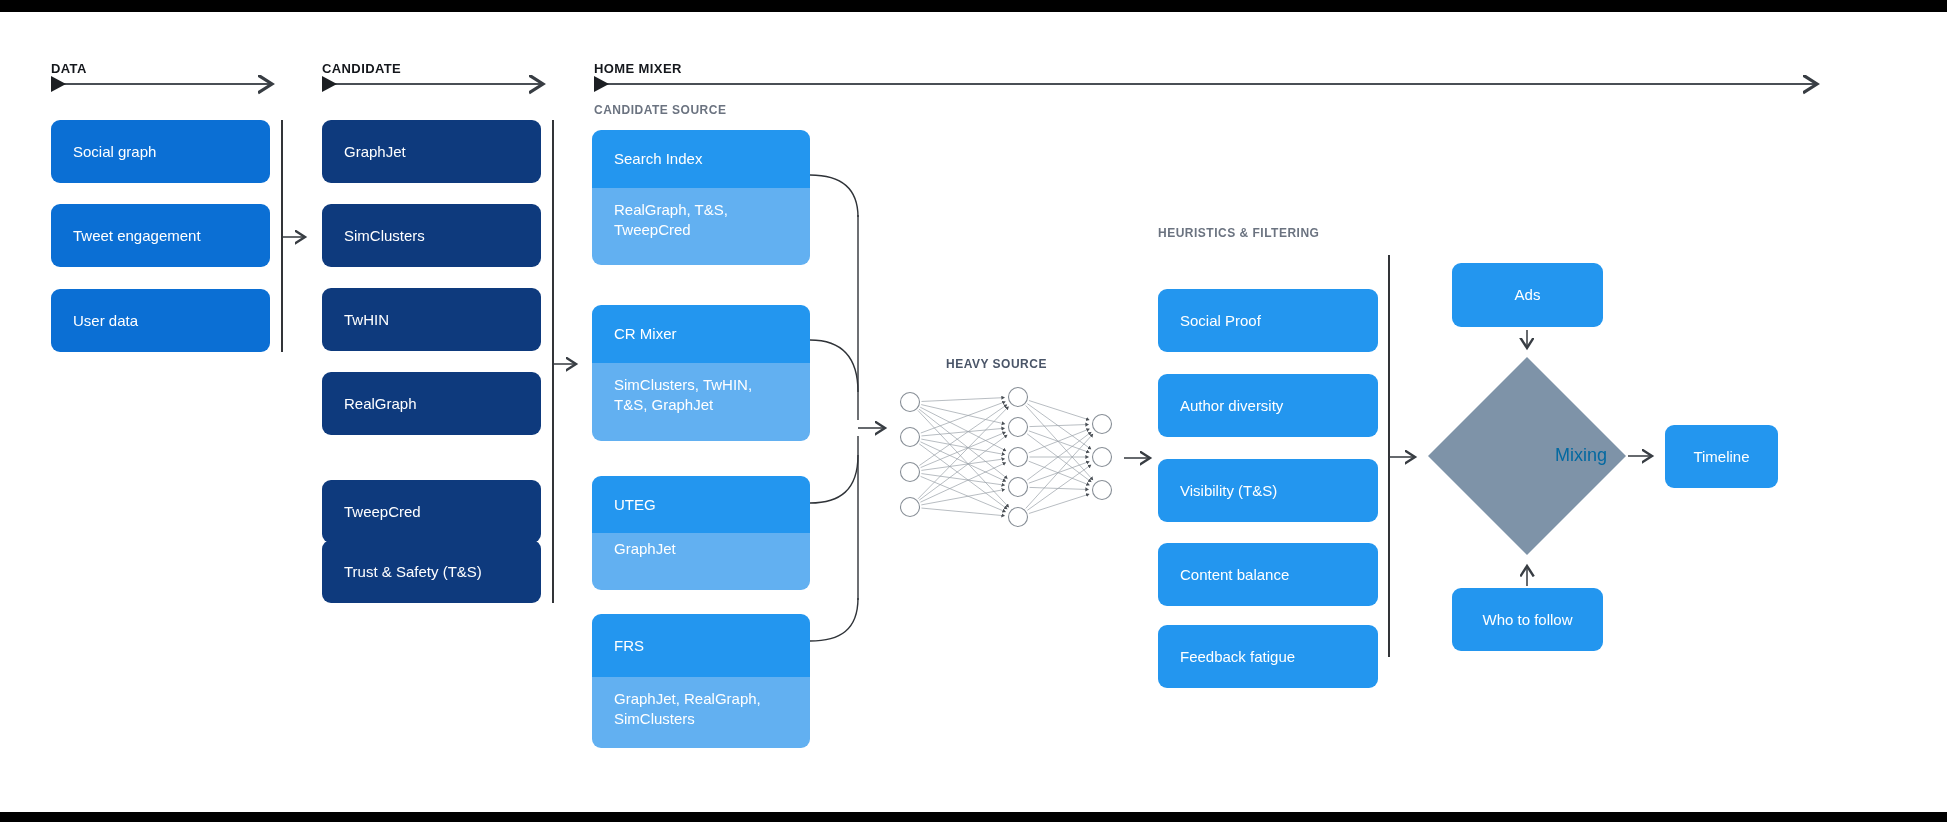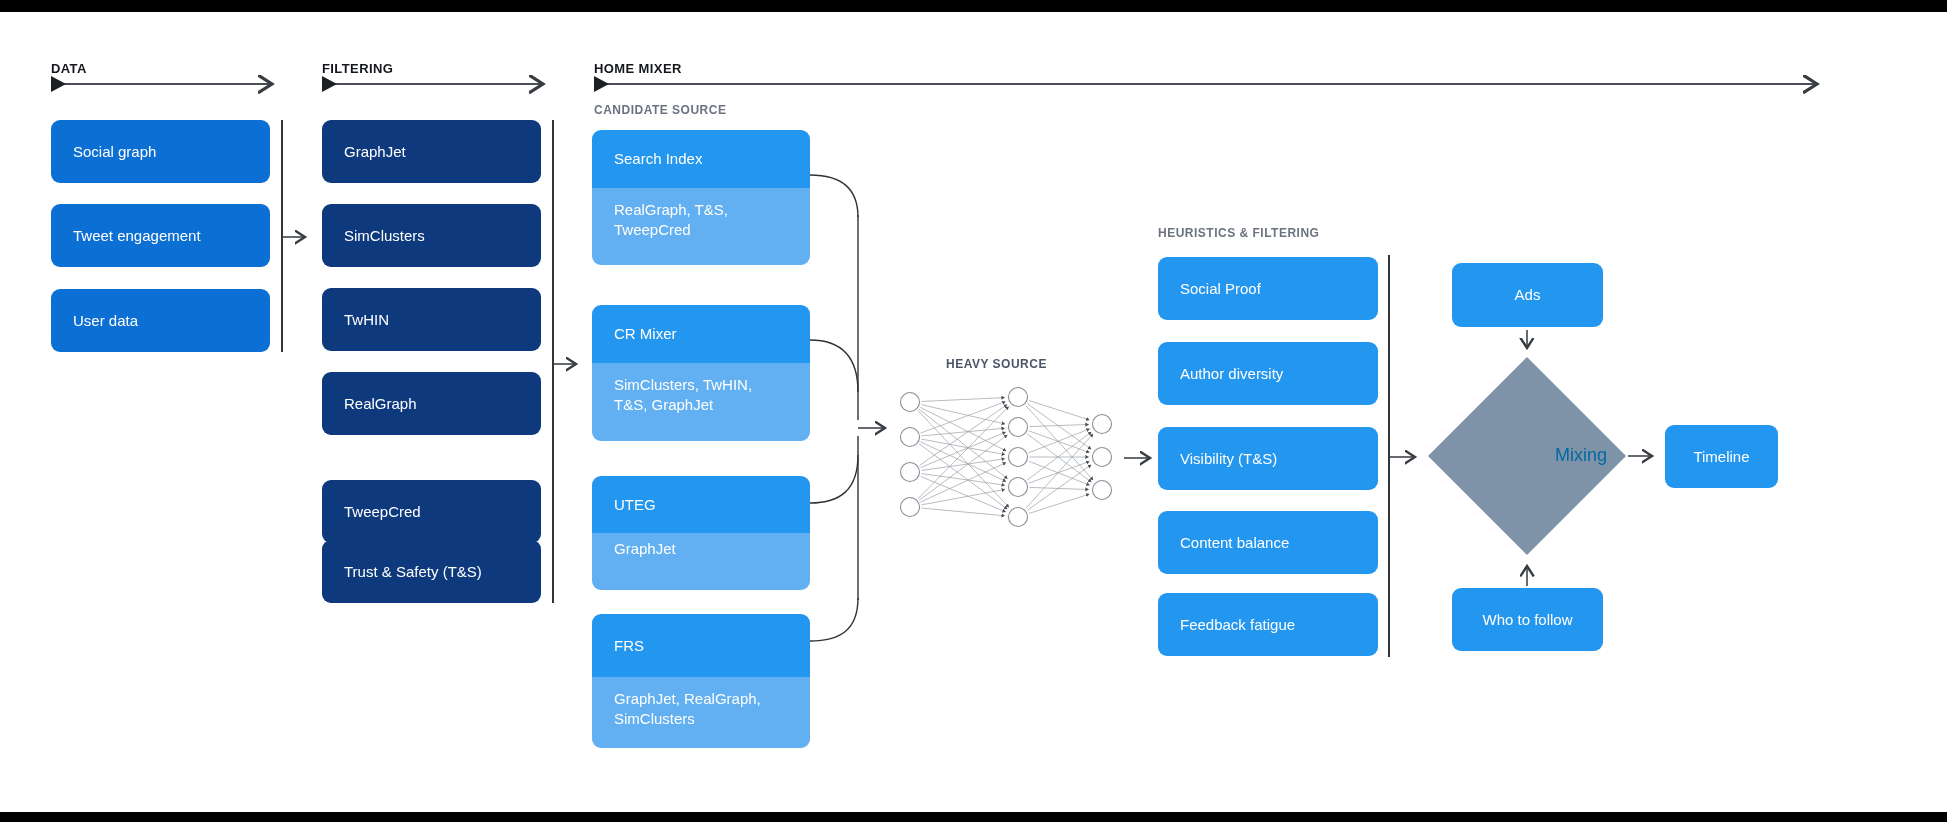--- a/index.html
+++ b/index.html
@@ -25,21 +25,21 @@
     position:absolute;z-index:2;display:flex;align-items:center;
     box-sizing:border-box;padding:0 22px;border-radius:9px;
     color:#fff;font-size:15px;font-weight:500;line-height:1.3;
   }
   .data-box{left:51px;width:219px;height:63px;background:#0b6fd4;text-align:center;}
   .feat-box{left:322px;width:219px;height:63px;background:#0e3a7d;}
   .cand{left:592px;width:218px;}
   .cand-head{background:#2396ef;border-radius:9px 9px 0 0;}
   .cand-sub{background:#62b0f1;border-radius:0 0 9px 9px;padding-top:6px;padding-bottom:8px;align-items:flex-start;}
   .cand-sub .wrap{margin-top:6px;}
-  .heur-box{left:1158px;width:220px;height:63px;background:#2396ef;}
+  .heur-box{left:1158px;width:220px;height:63px;background:#2396ef;margin-top:32px;}
   .out-box{background:#2396ef;justify-content:center;padding:0;text-align:center;}
   .diamond-label{
     position:absolute;z-index:3;left:1447px;top:445px;width:160px;
     text-align:right;color:#0369a1;font-size:18px;font-weight:500;
   }
 </style>
 </head>
 <body>
 
 <div class="canvas">
@@ -138,21 +138,21 @@
         <circle cx="1018" cy="517" r="9.5" fill="#ffffff" stroke="#878e96" stroke-width="1.1"></circle>
         <circle cx="1102" cy="424" r="9.5" fill="#ffffff" stroke="#878e96" stroke-width="1.1"></circle>
         <circle cx="1102" cy="457" r="9.5" fill="#ffffff" stroke="#878e96" stroke-width="1.1"></circle>
         <circle cx="1102" cy="490" r="9.5" fill="#ffffff" stroke="#878e96" stroke-width="1.1"></circle>
       </g>
 
     <polygon points="1527,357 1626,456 1527,555 1428,456" fill="#7e93a8"></polygon>
   </svg>
 
   <div class="hdr" style="left:51px;top:61px">DATA</div>
-  <div class="hdr" style="left:322px;top:61px">FILTERING</div>
+  <div class="hdr" style="left:322px;top:61px">CANDIDATE</div>
   <div class="hdr" style="left:594px;top:61px">HOME MIXER</div>
 
   <div class="box data-box" style="top:120px">Social graph</div>
   <div class="box data-box" style="top:204px">Tweet engagement</div>
   <div class="box data-box" style="top:289px">User data</div>
 
   <div class="box feat-box" style="top:120px">GraphJet</div>
   <div class="box feat-box" style="top:204px">SimClusters</div>
   <div class="box feat-box" style="top:288px">TwHIN</div>
   <div class="box feat-box" style="top:372px">RealGraph</div>

